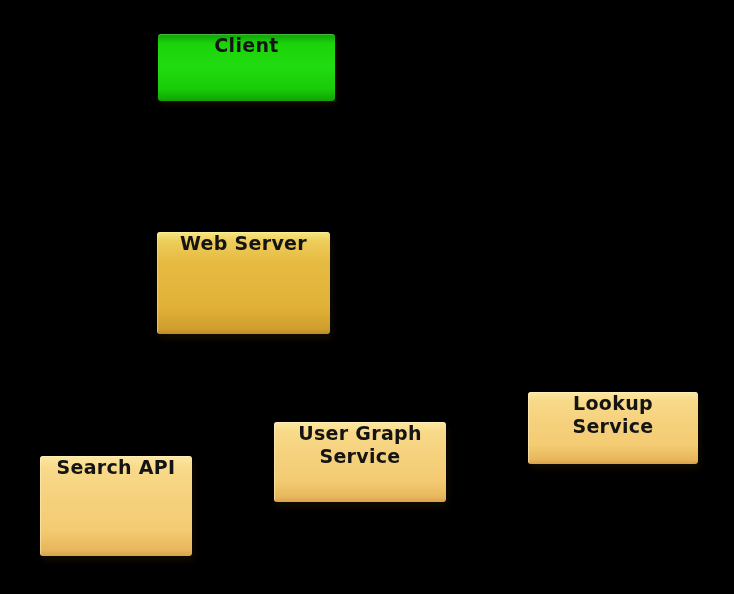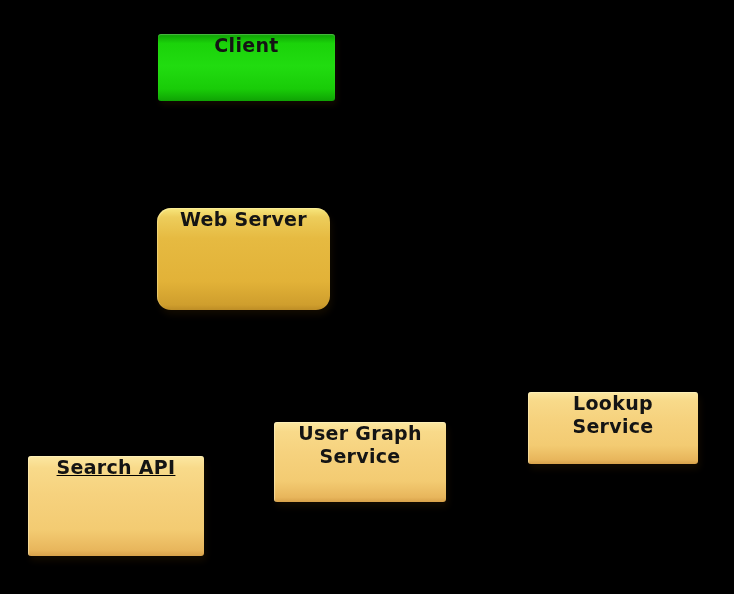--- a/index.html
+++ b/index.html
@@ -57,25 +57,25 @@
 </style>
 </head>
 <body>
 
 <div class="stage">
 
   <div class="node node--client" style="left:158px; top:34px; width:177px; height:67px;">
     <span class="label">Client</span>
   </div>
 
-  <div class="node node--server" style="left:157px; top:208px; width:173px; height:102px;border-radius:14px;">
+  <div class="node node--server" style="left:157px; top:232px; width:173px; height:102px;">
     <span class="label">Web Server</span>
   </div>
 
-  <div class="node node--service" style="left:28px; top:456px; width:176px; height:100px;text-decoration:underline;">
+  <div class="node node--service" style="left:40px; top:456px; width:152px; height:100px;">
     <span class="label">Search API</span>
   </div>
 
   <div class="node node--service" style="left:274px; top:422px; width:172px; height:80px;">
     <span class="label">User Graph
 Service</span>
   </div>
 
   <div class="node node--service" style="left:528px; top:392px; width:170px; height:72px;">
     <span class="label">Lookup

